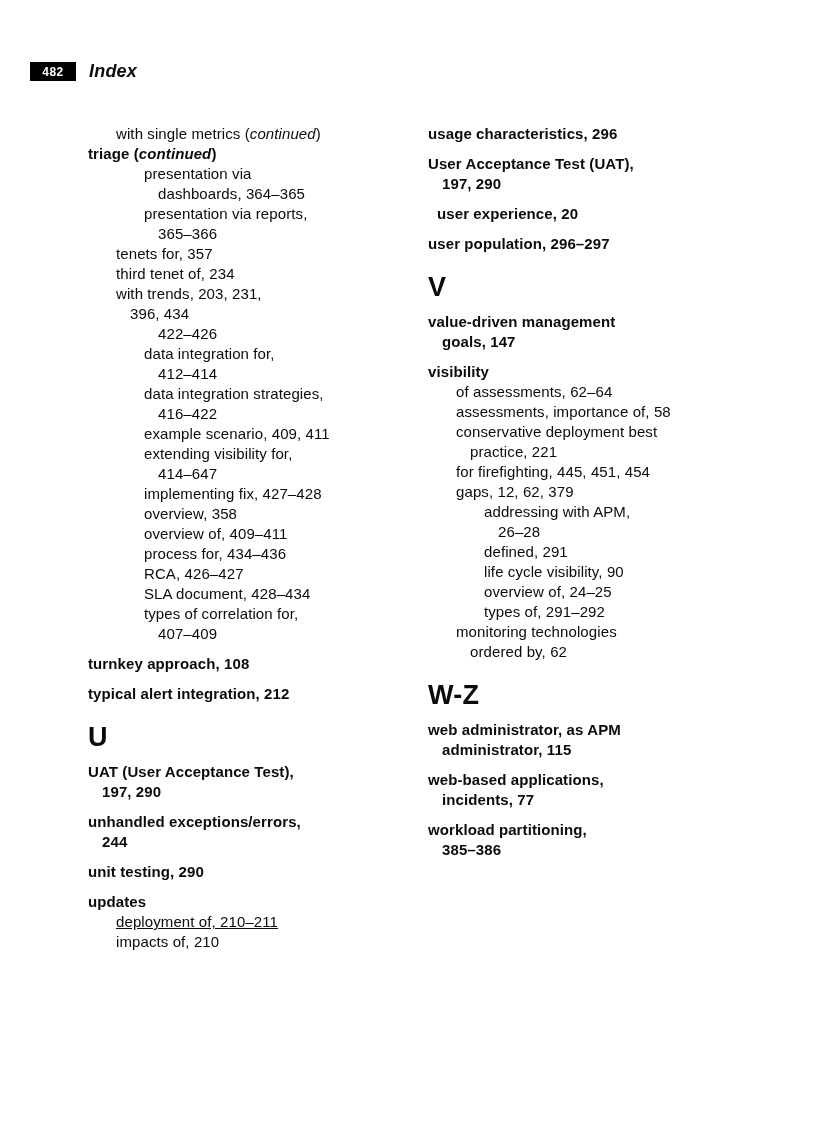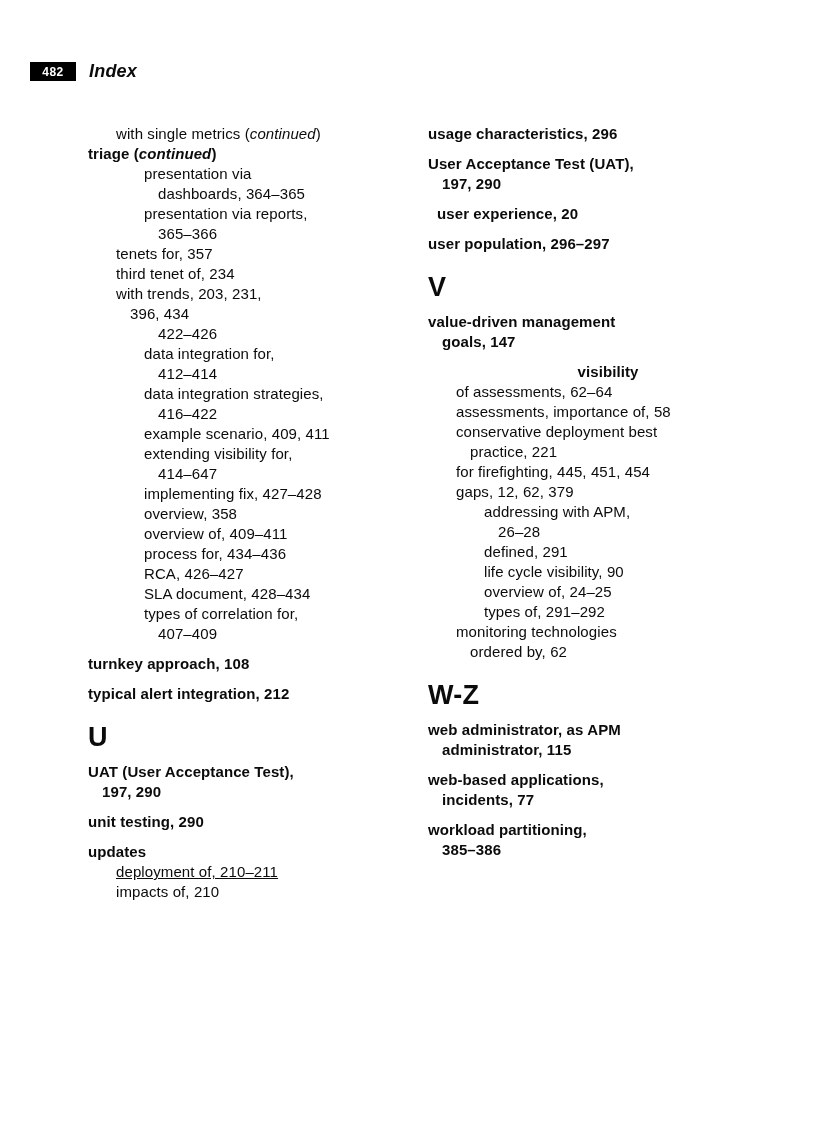--- a/index.html
+++ b/index.html
@@ -126,20 +126,24 @@
         </div>
         <div class="entry block">
           <div class="line b" style="padding-left: 0px;"><span class="seg">typical alert integration, 212</span></div>
         </div>
         <div class="section-heading block">U</div>
         <div class="entry block">
           <div class="line b" style="padding-left: 0px;"><span class="seg">UAT (User Acceptance Test),</span></div>
           <div class="line b" style="padding-left: 14px;"><span class="seg">197, 290</span></div>
         </div>
         <div class="entry block">
+          <div class="line b" style="padding-left: 0px;"><span class="seg">unhandled exceptions/errors,</span></div>
+          <div class="line b" style="padding-left: 14px;"><span class="seg">244</span></div>
+        </div>
+        <div class="entry block">
           <div class="line b" style="padding-left: 0px;"><span class="seg">unit testing, 290</span></div>
         </div>
         <div class="entry block">
           <div class="line b" style="padding-left: 0px;"><span class="seg">updates</span></div>
           <div class="line" style="padding-left: 28px; text-decoration: underline;"><span class="seg">deployment of, 210–211</span></div>
           <div class="line" style="padding-left: 28px;"><span class="seg">impacts of, 210</span></div>
         </div>
       </div>
     <div class="col">
         <div class="entry block">
@@ -154,21 +158,21 @@
         </div>
         <div class="entry block">
           <div class="line b" style="padding-left: 0px; margin-top: 6px;"><span class="seg">user population, 296–297</span></div>
         </div>
         <div class="section-heading block">V</div>
         <div class="entry block">
           <div class="line b" style="padding-left: 0px;"><span class="seg">value-driven management</span></div>
           <div class="line b" style="padding-left: 14px;"><span class="seg">goals, 147</span></div>
         </div>
         <div class="entry block">
-          <div class="line b" style="padding-left: 0px; text-align: center;"><span class="seg">visibility</span></div>
+          <div class="line b" style="padding-left: 0px;"><span class="seg">visibility</span></div>
           <div class="line" style="padding-left: 28px;"><span class="seg">of assessments, 62–64</span></div>
           <div class="line" style="padding-left: 28px;"><span class="seg">assessments, importance of, 58</span></div>
           <div class="line" style="padding-left: 28px;"><span class="seg">conservative deployment best</span></div>
           <div class="line" style="padding-left: 42px;"><span class="seg">practice, 221</span></div>
           <div class="line" style="padding-left: 28px;"><span class="seg">for firefighting, 445, 451, 454</span></div>
           <div class="line" style="padding-left: 28px;"><span class="seg">gaps, 12, 62, 379</span></div>
           <div class="line" style="padding-left: 56px;"><span class="seg">addressing with APM,</span></div>
           <div class="line" style="padding-left: 70px;"><span class="seg">26–28</span></div>
           <div class="line" style="padding-left: 56px;"><span class="seg">defined, 291</span></div>
           <div class="line" style="padding-left: 56px;"><span class="seg">life cycle visibility, 90</span></div>

